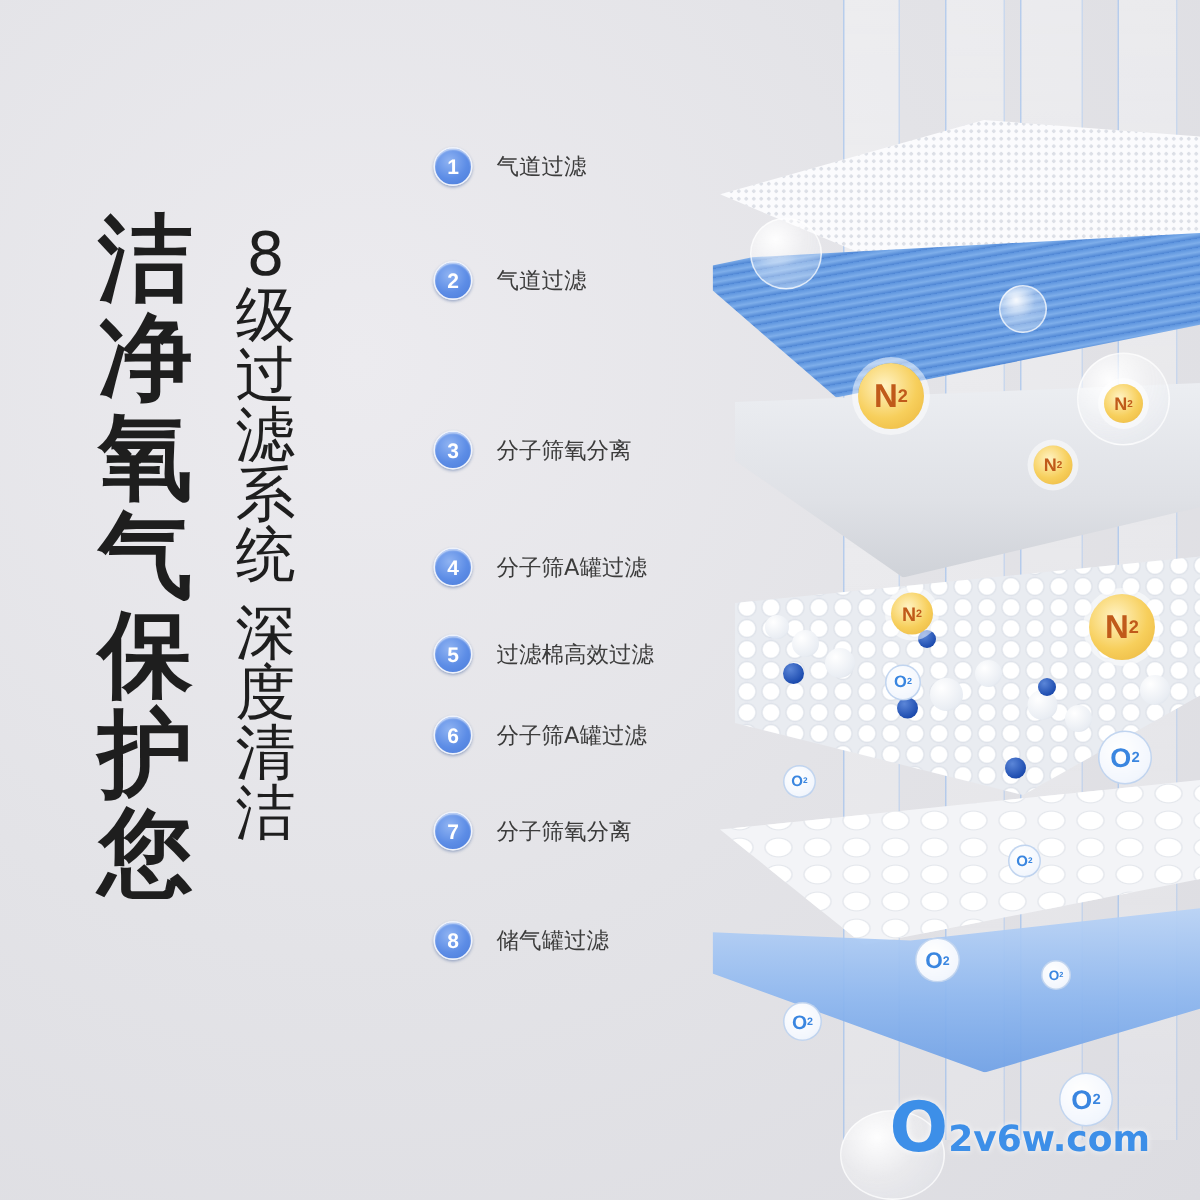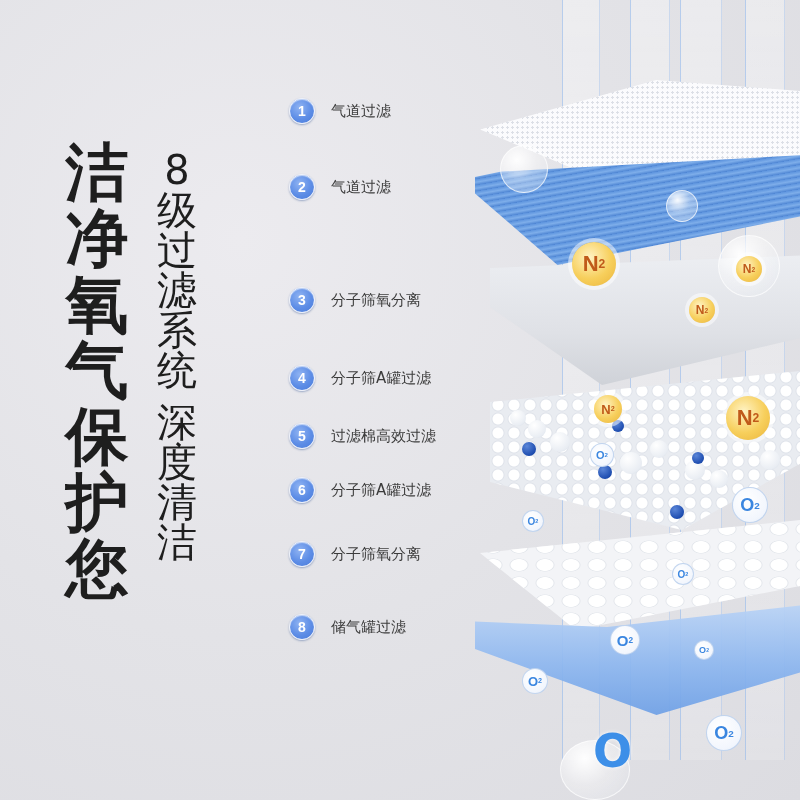--- a/index.html
+++ b/index.html
@@ -298,14 +298,15 @@
         <sub>2</sub>
     </div>
     <div class="molecule o2" style="left:236px;top:715px;width:36px;height:36px;font-size:18px">
       <span>O</span>
         <sub>2</sub>
     </div>
   </div>
 
   <div class="watermark">
     <span class="big">O</span>
+    <span class="rest">2v6w.com</span>
   </div>
 </div>
 
 </body></html>

